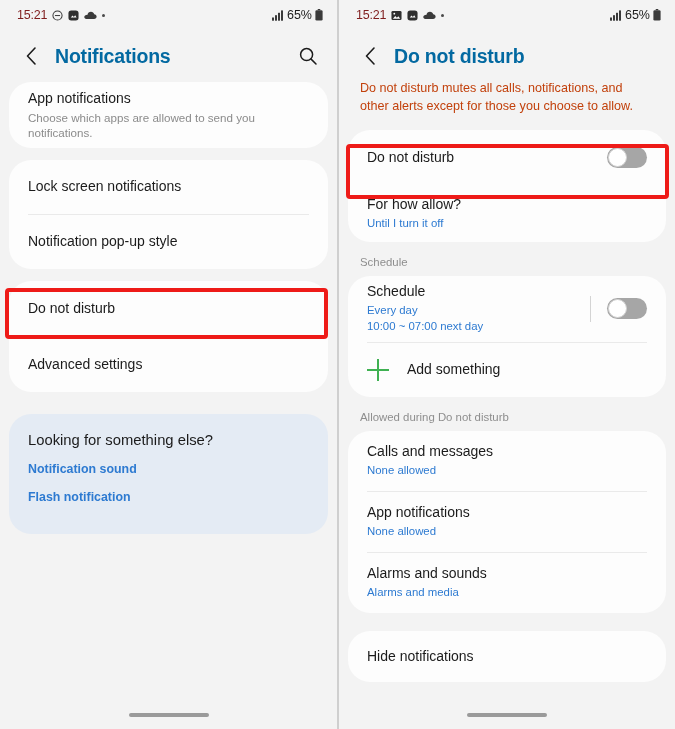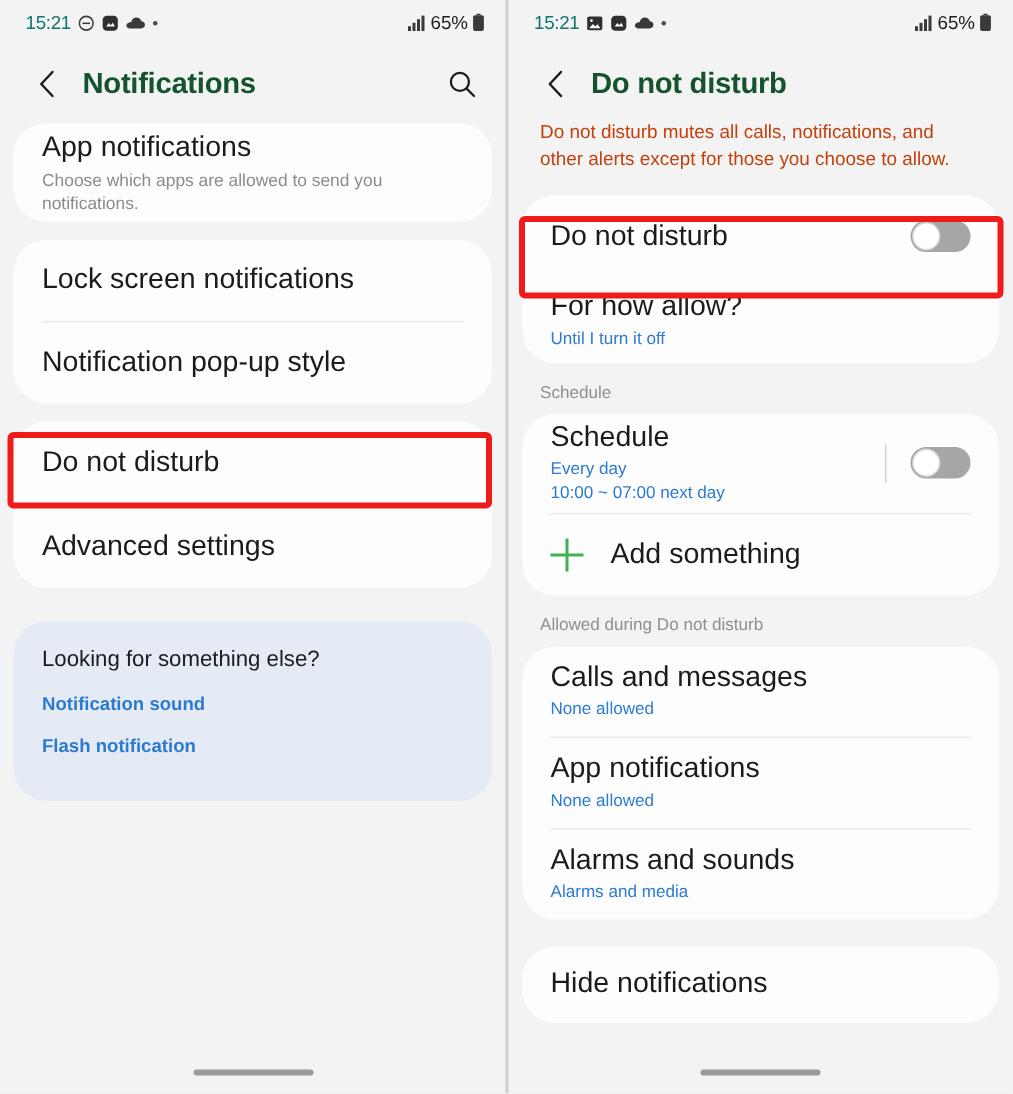--- a/index.html
+++ b/index.html
@@ -25,39 +25,39 @@
   
   .statusbar {
     height: 30px;
     display: flex;
     align-items: center;
     padding: 0 14px 0 17px;
     font-size: 12.5px;
     color: #1a1a1a;
   }
   .sb-left { display: flex; align-items: center; gap: 5px; }
-  .sb-time { font-size: 12.5px; letter-spacing: -0.2px; color: #0f766e; }
+  .sb-time { font-size: 12.5px; letter-spacing: -0.2px; color: #7f1d1d; }
   .sb-spacer { flex: 1; }
   .sb-right { display: flex; align-items: center; gap: 3px; }
   .sb-pct { font-size: 12.5px; color: #1c1c1c; }
   .ic { display: inline-flex; align-items: center; justify-content: center; }
   .dot-sep { width: 3px; height: 3px; border-radius: 50%; background: #4a4a4a; display:inline-block; }
 
   
   .header {
     height: 52px;
     display: flex;
     align-items: center;
     padding: 0 16px 0 18px;
   }
   .back { width: 26px; height: 26px; display:flex; align-items:center; justify-content:center; cursor:pointer;}
   .title {
     font-size: 19.5px;
     font-weight: bold;
-    color: #14532d;
+    color: #0369a1;
     margin-left: 11px;
     letter-spacing: -0.2px;
   }
   .hspacer { flex: 1; }
   .search { width: 26px; height: 26px; display:flex; align-items:center; justify-content:center; cursor:pointer;}
 
   
   .card {
     background: #fdfdfd;
     border-radius: 22px;
@@ -65,21 +65,21 @@
     overflow: hidden;
   }
   .row {
     padding: 0 19px;
     min-height: 54px;
     display: flex;
     align-items: center;
   }
   .row-txt { flex: 1; min-width: 0; }
   .row-title {
-    font-size: 19px;
+    font-size: 14px;
     color: #1b1b1b;
     line-height: 1.25;
   }
   .row-sub {
     font-size: 11.6px;
     color: #8b8b8b;
     margin-top: 3px;
     line-height: 1.3;
   }
   .row-sub-blue {

